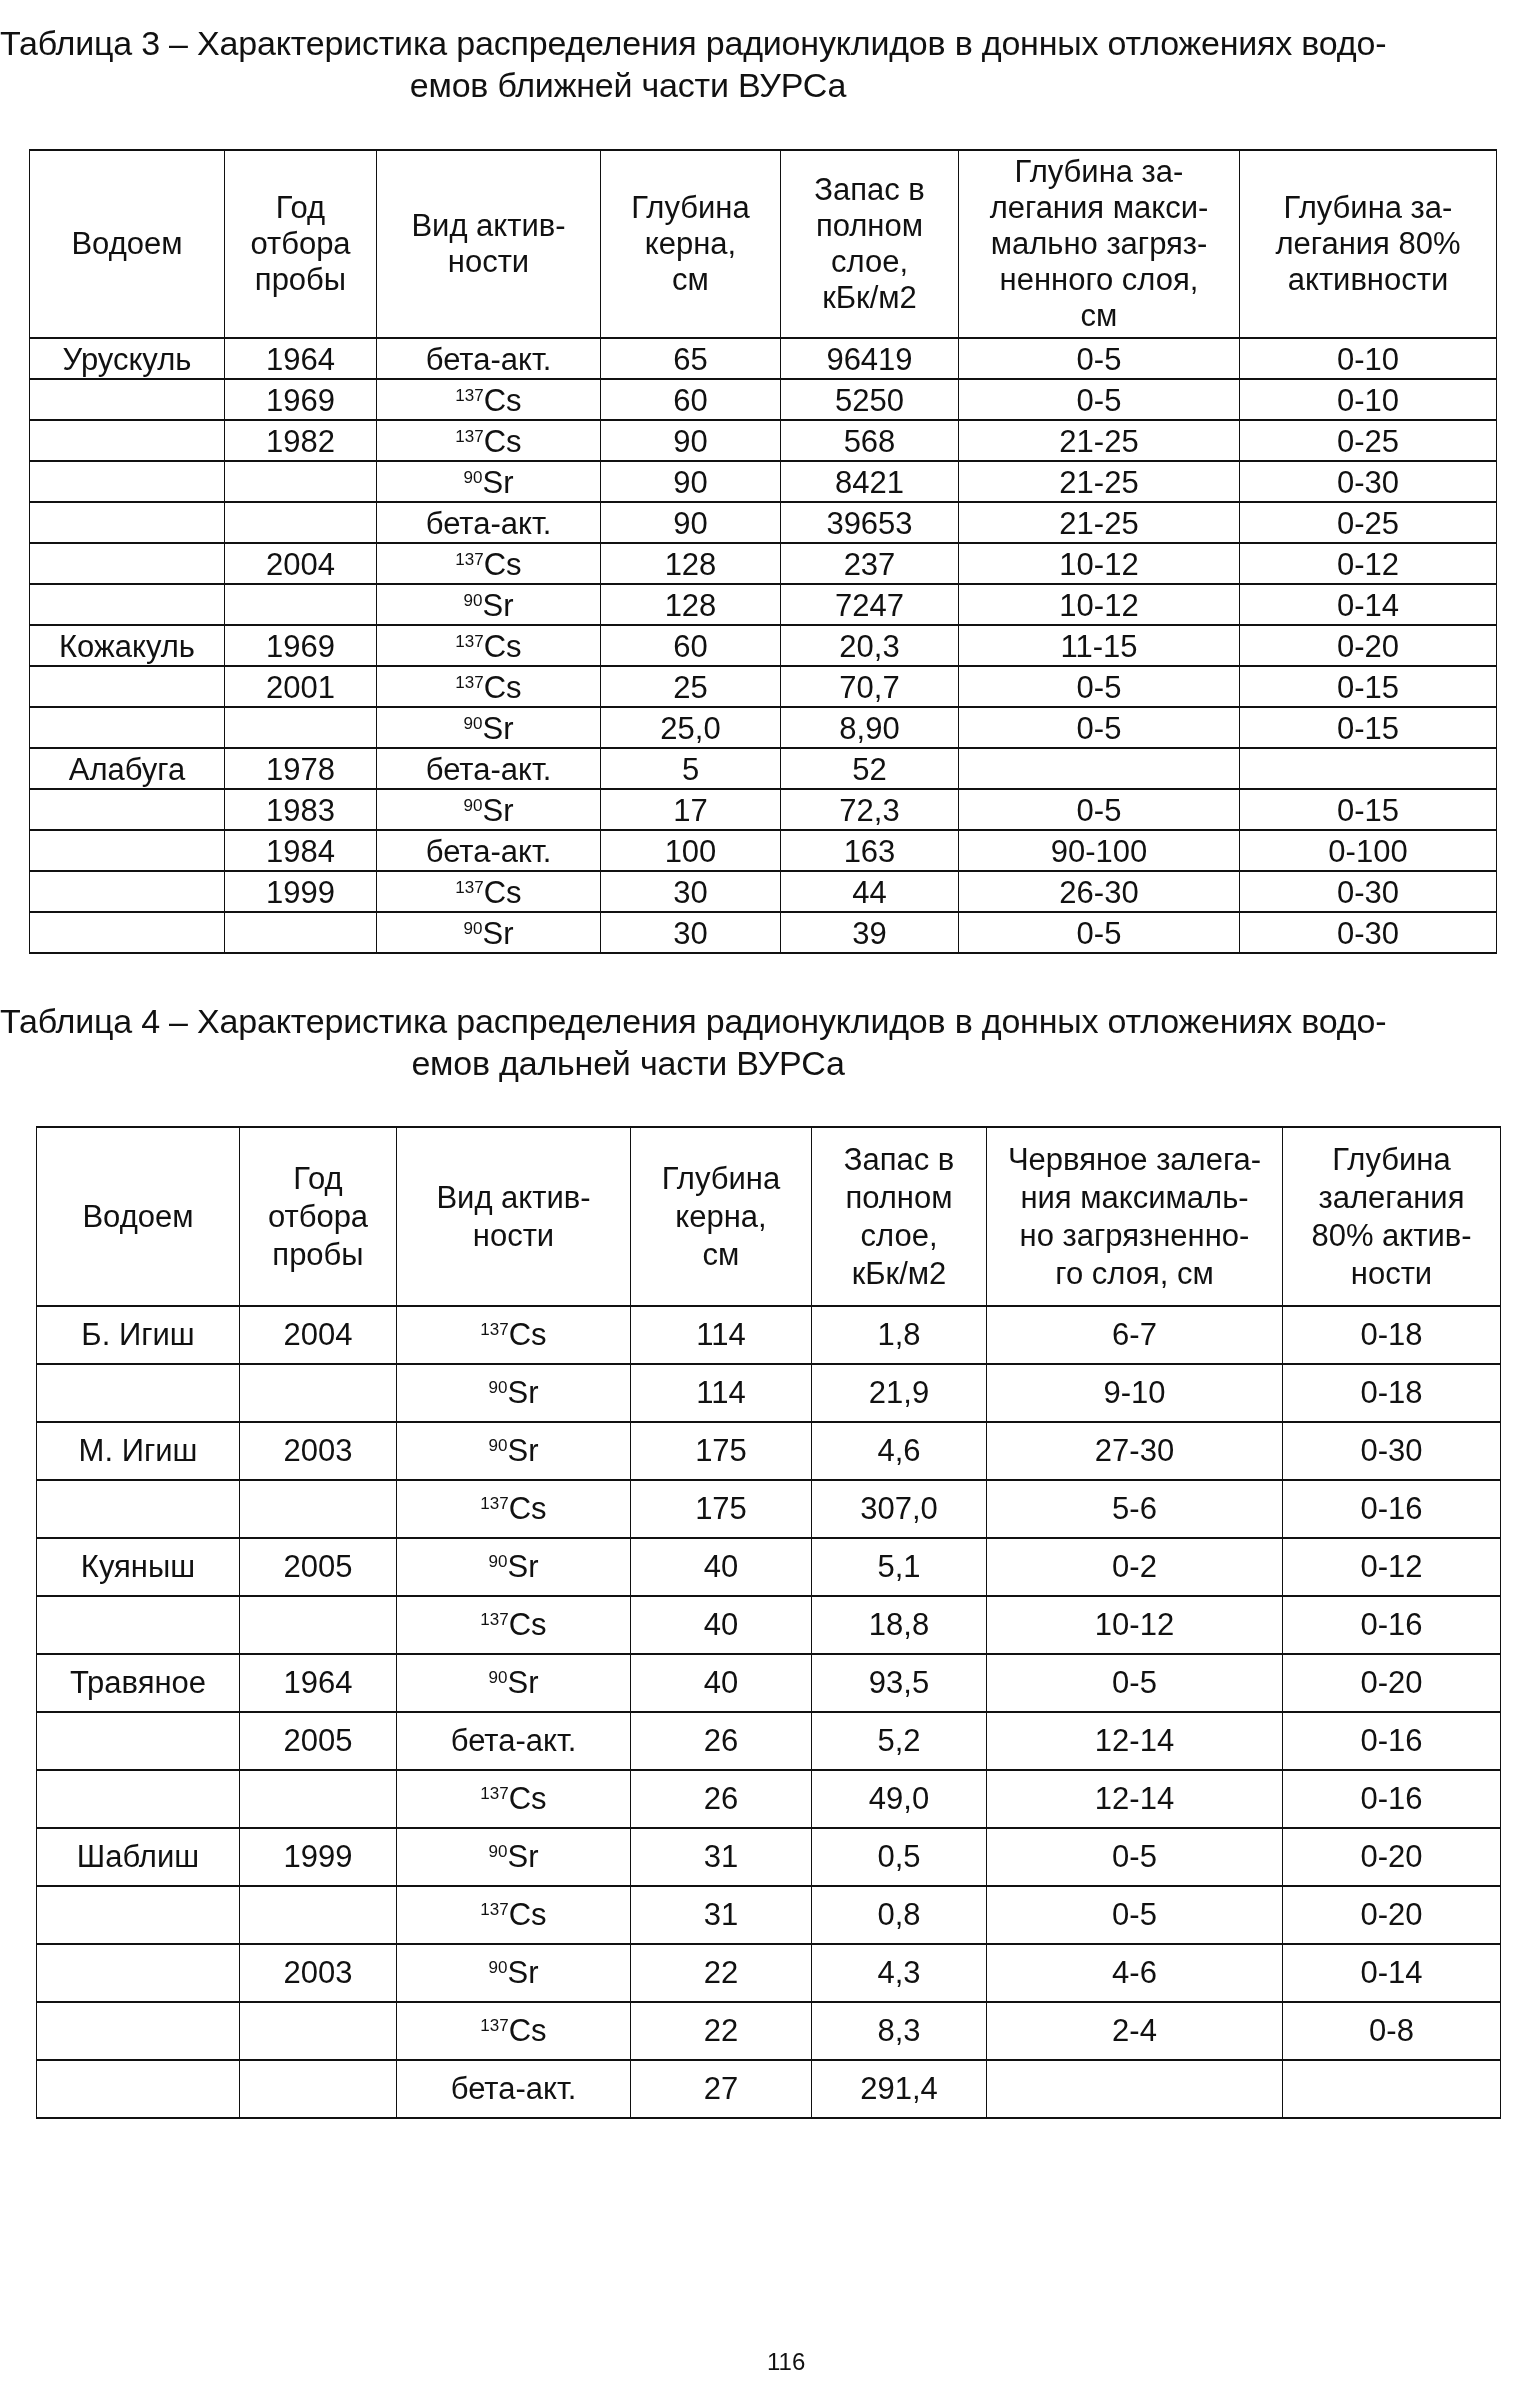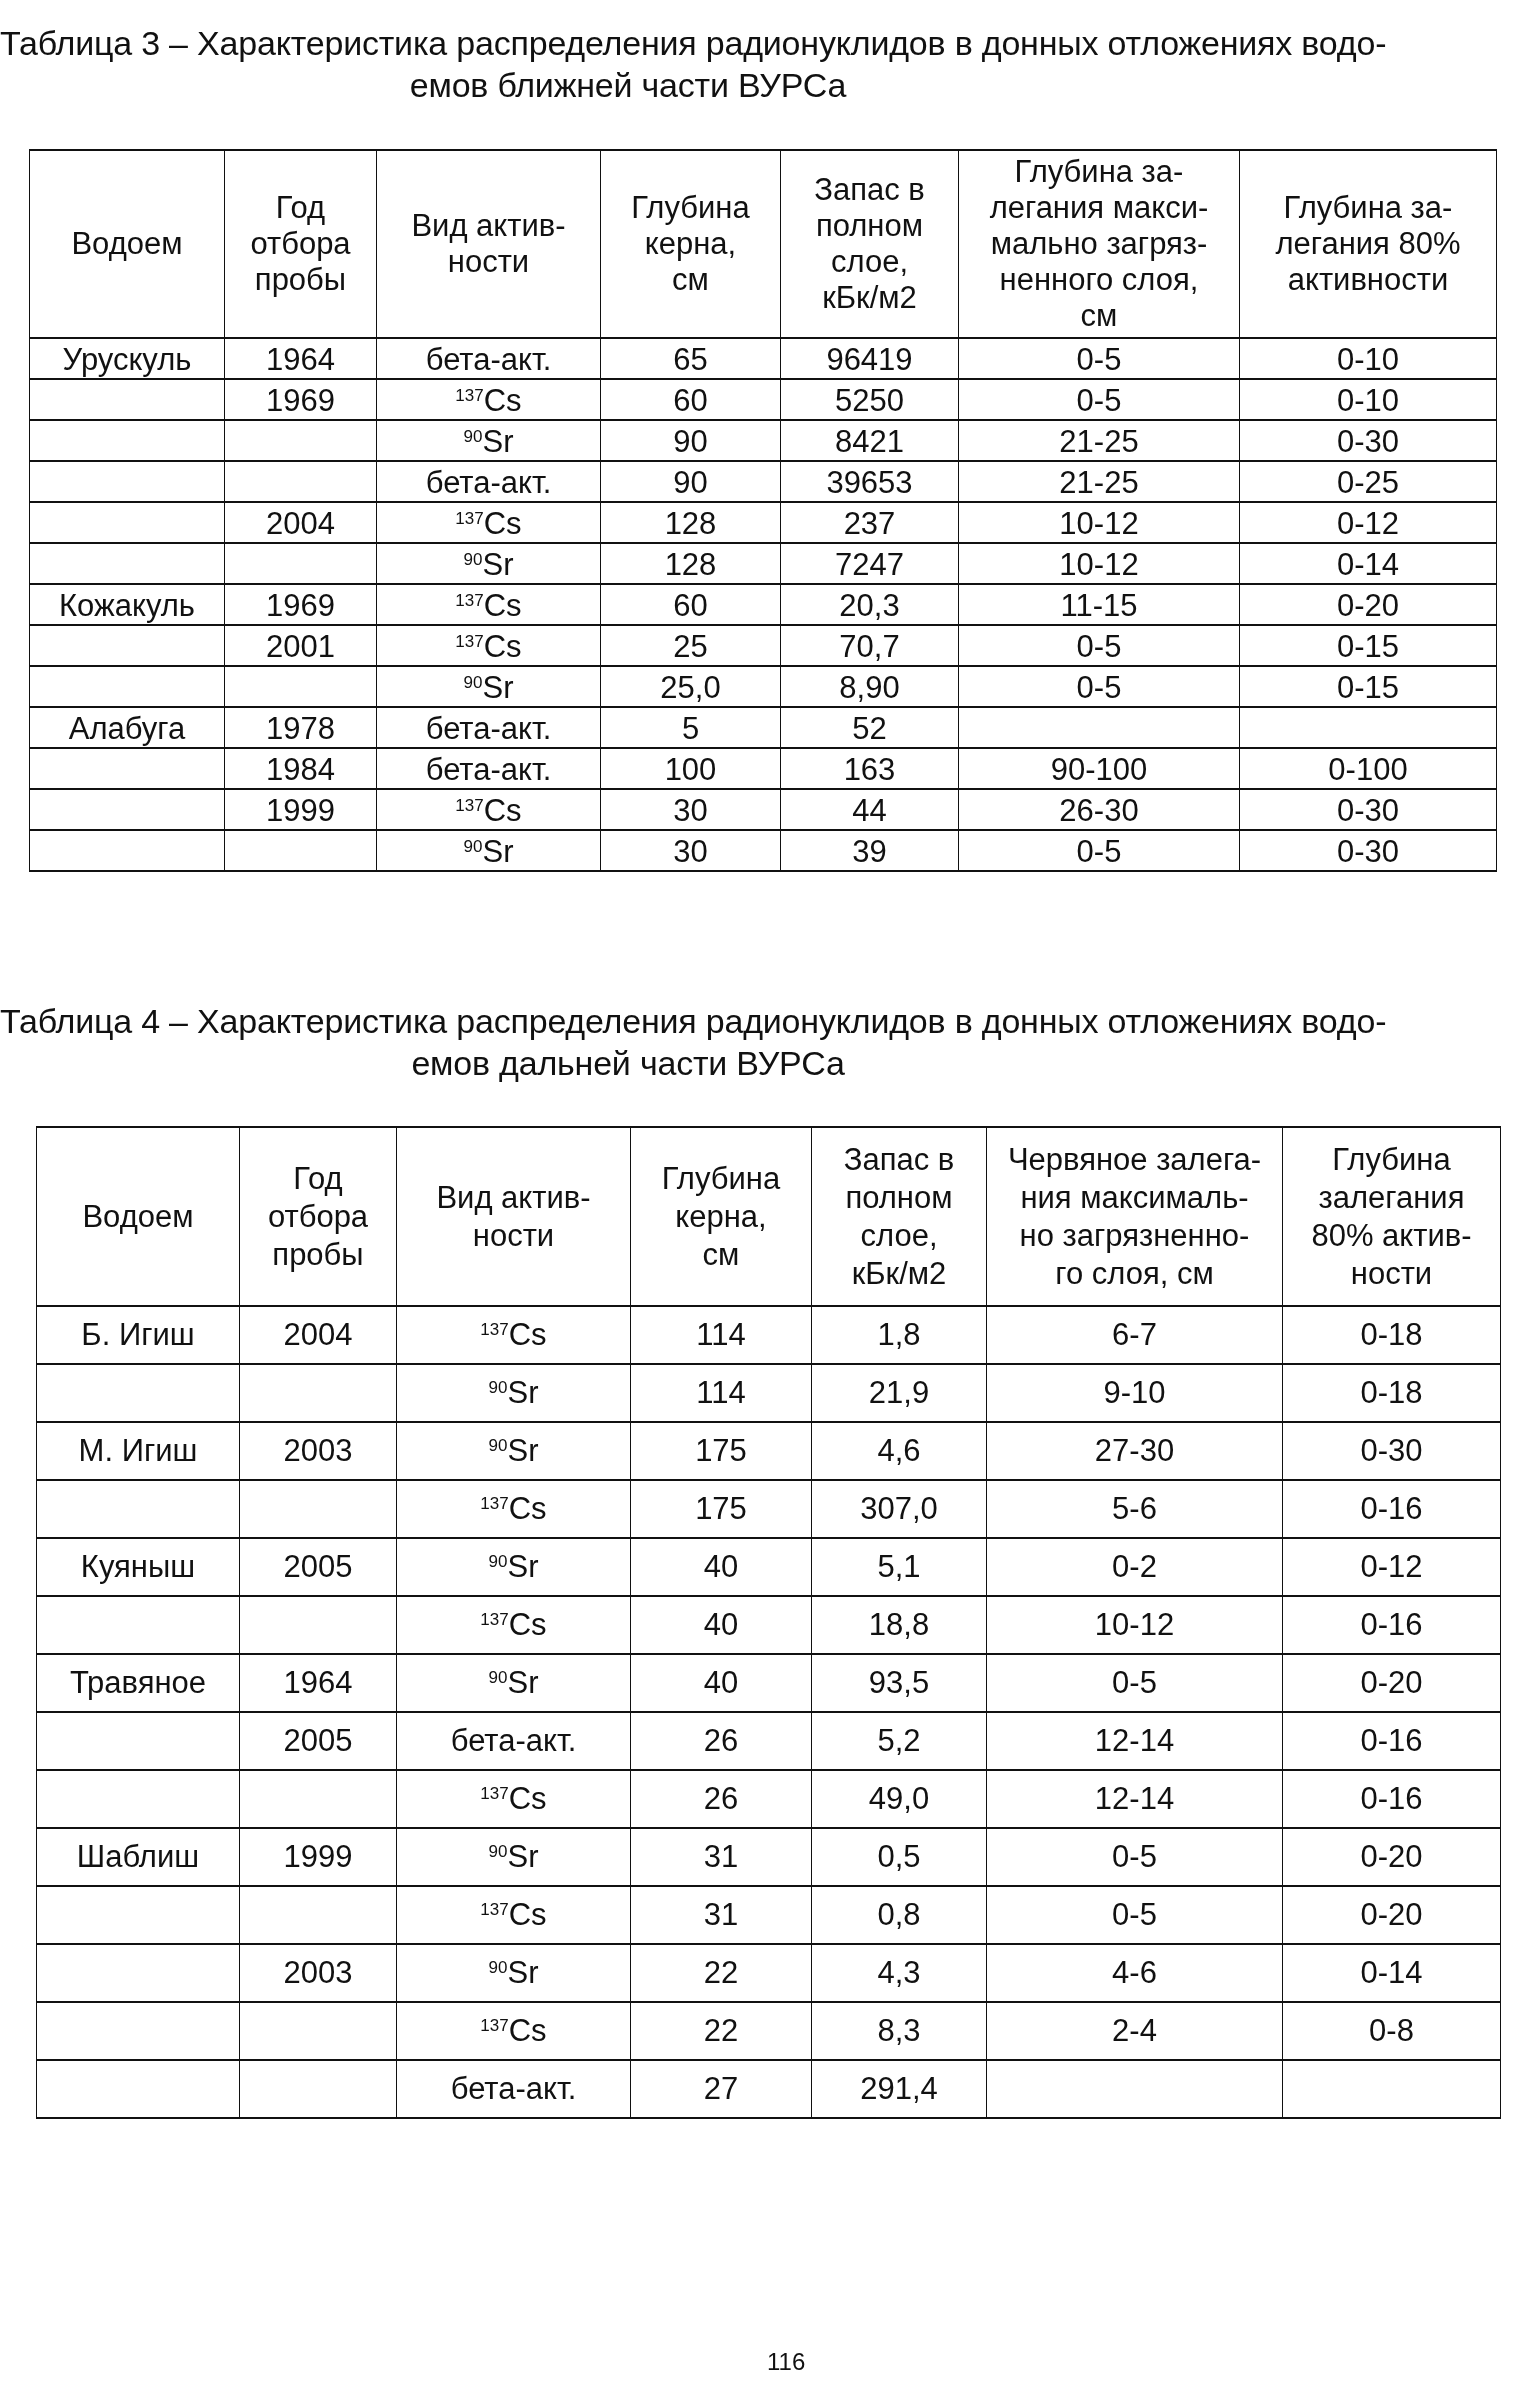--- a/index.html
+++ b/index.html
@@ -99,20 +99,29 @@
         <td></td>
         <td>1969</td>
         <td><sup class="iso">137</sup><span>Cs</span></td>
         <td>60</td>
         <td>5250</td>
         <td>0-5</td>
         <td>0-10</td>
       </tr>
       <tr>
         <td></td>
+        <td>1982</td>
+        <td><sup class="iso">137</sup><span>Cs</span></td>
+        <td>90</td>
+        <td>568</td>
+        <td>21-25</td>
+        <td>0-25</td>
+      </tr>
+      <tr>
+        <td></td>
         <td></td>
         <td><sup class="iso">90</sup><span>Sr</span></td>
         <td>90</td>
         <td>8421</td>
         <td>21-25</td>
         <td>0-30</td>
       </tr>
       <tr>
         <td></td>
         <td></td>
@@ -168,20 +177,29 @@
         <td>0-15</td>
       </tr>
       <tr>
         <td>Алабуга</td>
         <td>1978</td>
         <td><sup class="iso"></sup><span>бета-акт.</span></td>
         <td>5</td>
         <td>52</td>
         <td></td>
         <td></td>
+      </tr>
+      <tr>
+        <td></td>
+        <td>1983</td>
+        <td><sup class="iso">90</sup><span>Sr</span></td>
+        <td>17</td>
+        <td>72,3</td>
+        <td>0-5</td>
+        <td>0-15</td>
       </tr>
       <tr>
         <td></td>
         <td>1984</td>
         <td><sup class="iso"></sup><span>бета-акт.</span></td>
         <td>100</td>
         <td>163</td>
         <td>90-100</td>
         <td>0-100</td>
       </tr>

